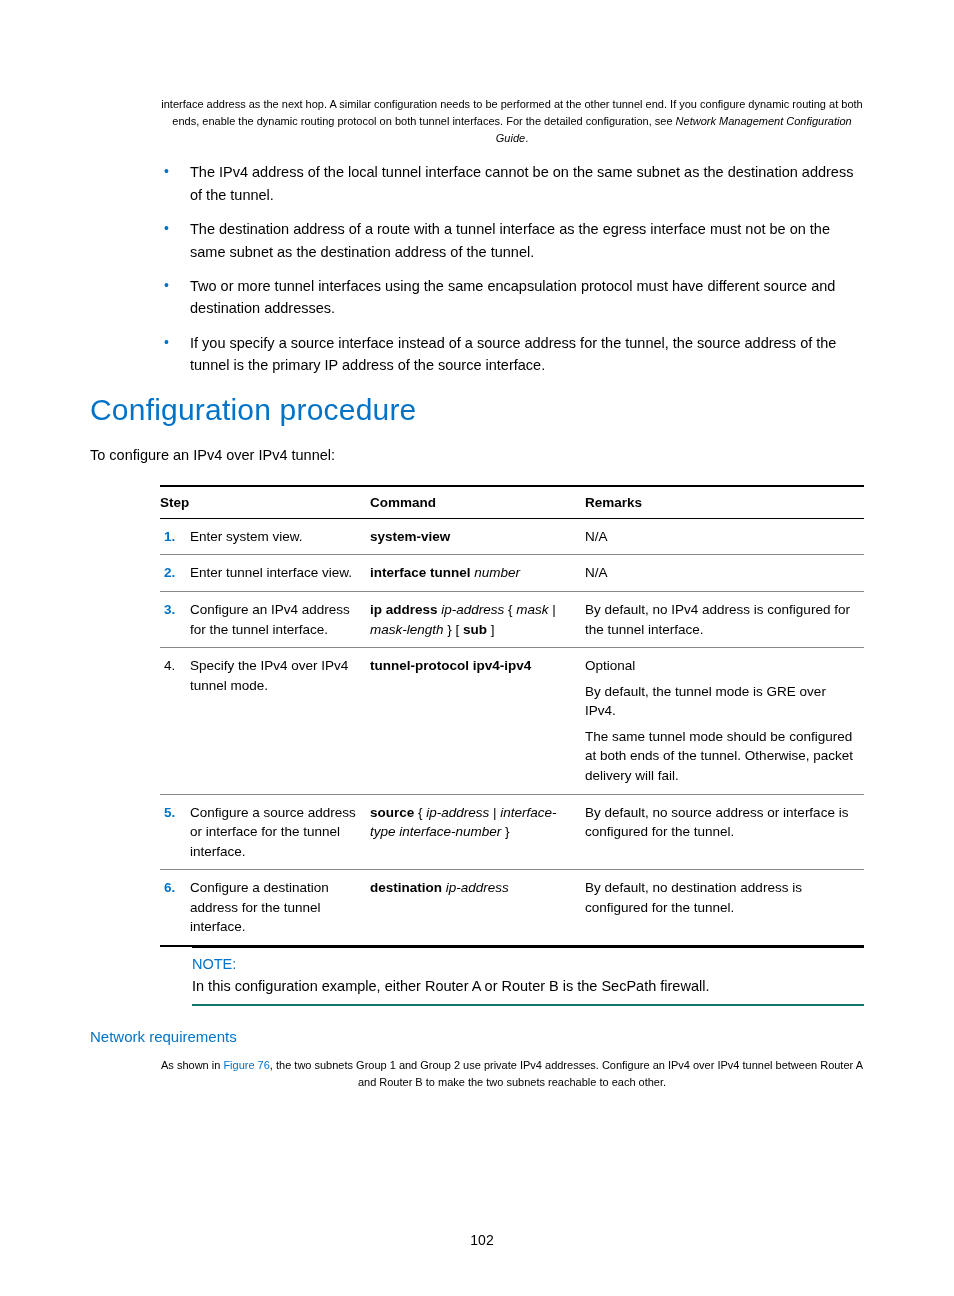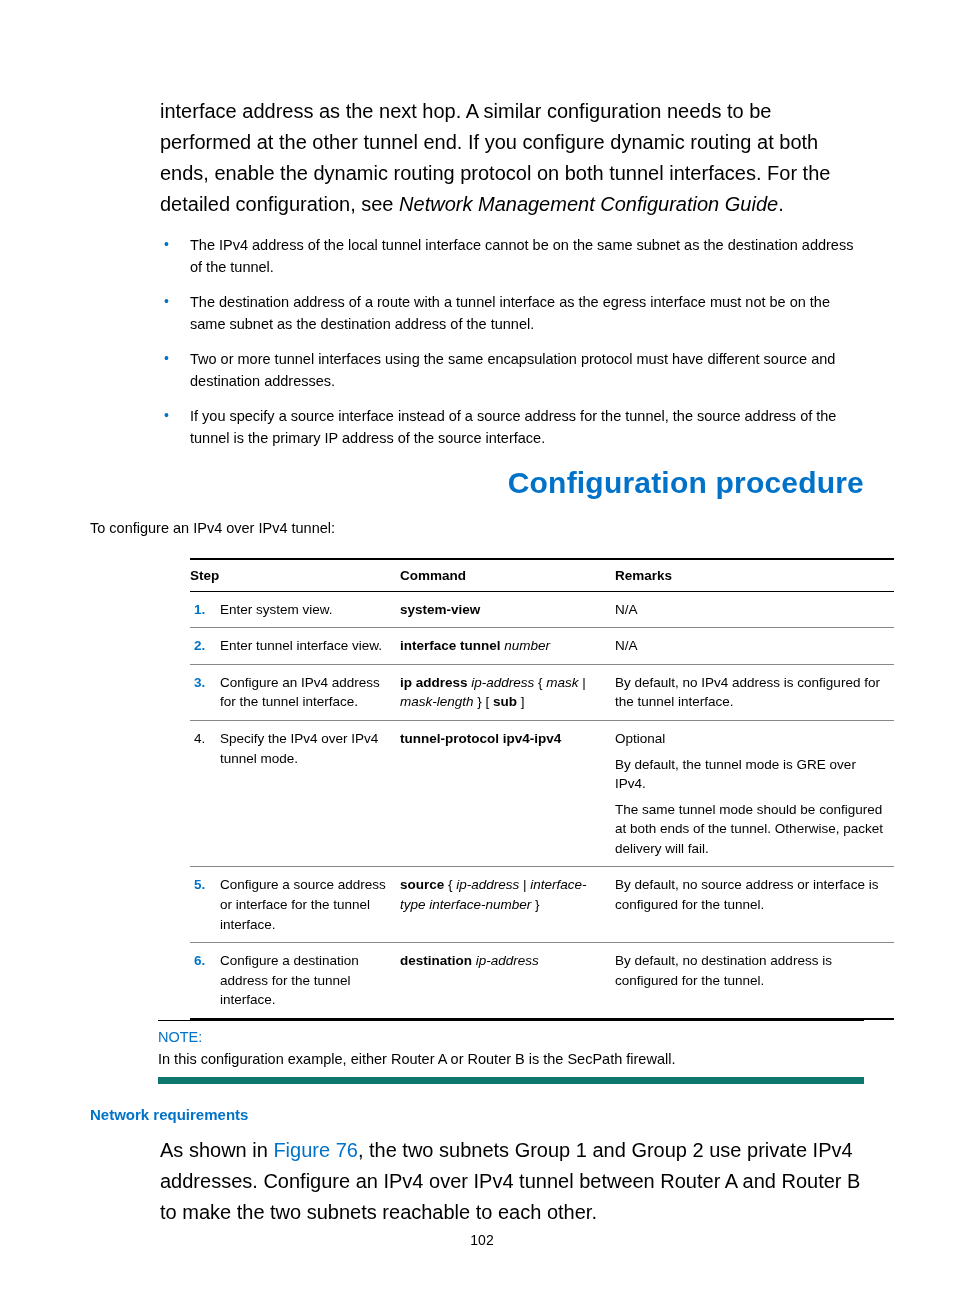--- a/index.html
+++ b/index.html
@@ -9,23 +9,24 @@
     height: 1296px;
     background: #fff;
     color: #000;
     position: relative;
   }
   .page {
     padding: 96px 90px 40px 90px;
   }
   .body-indent { margin-left: 70px; }
   .intro-para {
-    font-size: 20px;
+    font-size: 11px;
     line-height: 1.55;
     margin-bottom: 14px;
+    text-align: center;
   }
   ul.bullets {
     list-style: none;
     margin-left: 70px;
     margin-bottom: 12px;
   }
   ul.bullets li {
     position: relative;
     padding-left: 30px;
     font-size: 14.5px;
@@ -35,34 +36,33 @@
   ul.bullets li::before {
     content: "•";
     position: absolute;
     left: 4px;
     top: 0;
     color: #0073c8;
     font-size: 14px;
   }
   h1.section {
     font-family: Arial, Helvetica, sans-serif;
-    font-weight: 700;
+    font-weight: 400;
     font-size: 30px;
     color: #0073c8;
     margin-top: 16px;
     margin-bottom: 20px;
     letter-spacing: 0.2px;
-    text-align: right;
   }
   .lead {
     font-size: 14.5px;
     margin-bottom: 22px;
   }
   table.steps {
-    margin-left: 100px;
+    margin-left: 70px;
     width: calc(100% - 70px);
     border-collapse: collapse;
     font-size: 13.5px;
   }
   table.steps thead th {
     text-align: left;
     font-weight: bold;
     padding: 8px 6px 8px 0;
     border-top: 2px solid #000;
     border-bottom: 1px solid #000;
@@ -80,35 +80,35 @@
     width: 30px;
     padding-left: 4px;
     white-space: nowrap;
   }
   table.steps td.num.plain { color: #000; font-weight: normal; }
   table.steps .cmd b { font-weight: bold; }
   table.steps .cmd i { font-style: italic; }
   .remarks p { margin-bottom: 6px; }
   .remarks p:last-child { margin-bottom: 0; }
   .note-box {
-    margin-left: 68px;
+    margin-left: 102px;
     border-top: 1px solid #000;
-    border-bottom: 7px solid #0f766e;
+    border-bottom: 2px solid #0f766e;
     padding: 8px 0 10px 0;
     margin-bottom: 22px;
   }
   .note-box .note-label {
     color: #0073c8;
     font-size: 14.5px;
     margin-bottom: 6px;
   }
   .note-box .note-text { font-size: 14.5px; }
   h3.subhead {
     color: #0073c8;
-    font-weight: bold;
+    font-weight: normal;
     font-size: 15px;
     margin-bottom: 12px;
   }
   .link { color: #0073c8; }
   .italic { font-style: italic; }
   .page-num {
     position: absolute;
     bottom: 48px;
     left: 0; right: 0;
     text-align: center;

